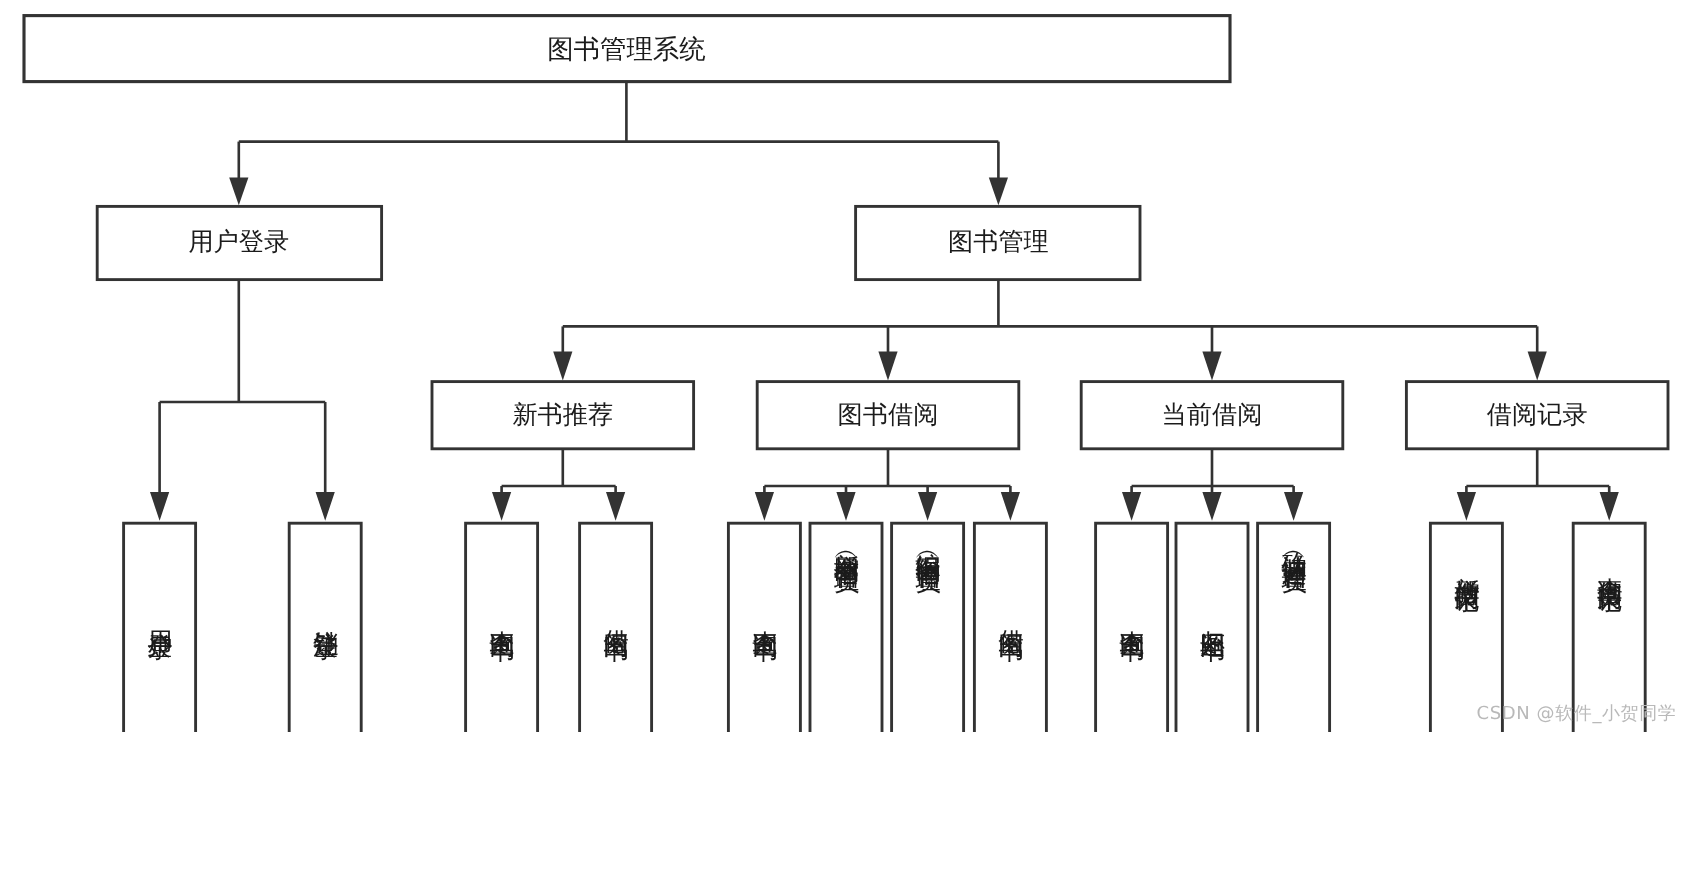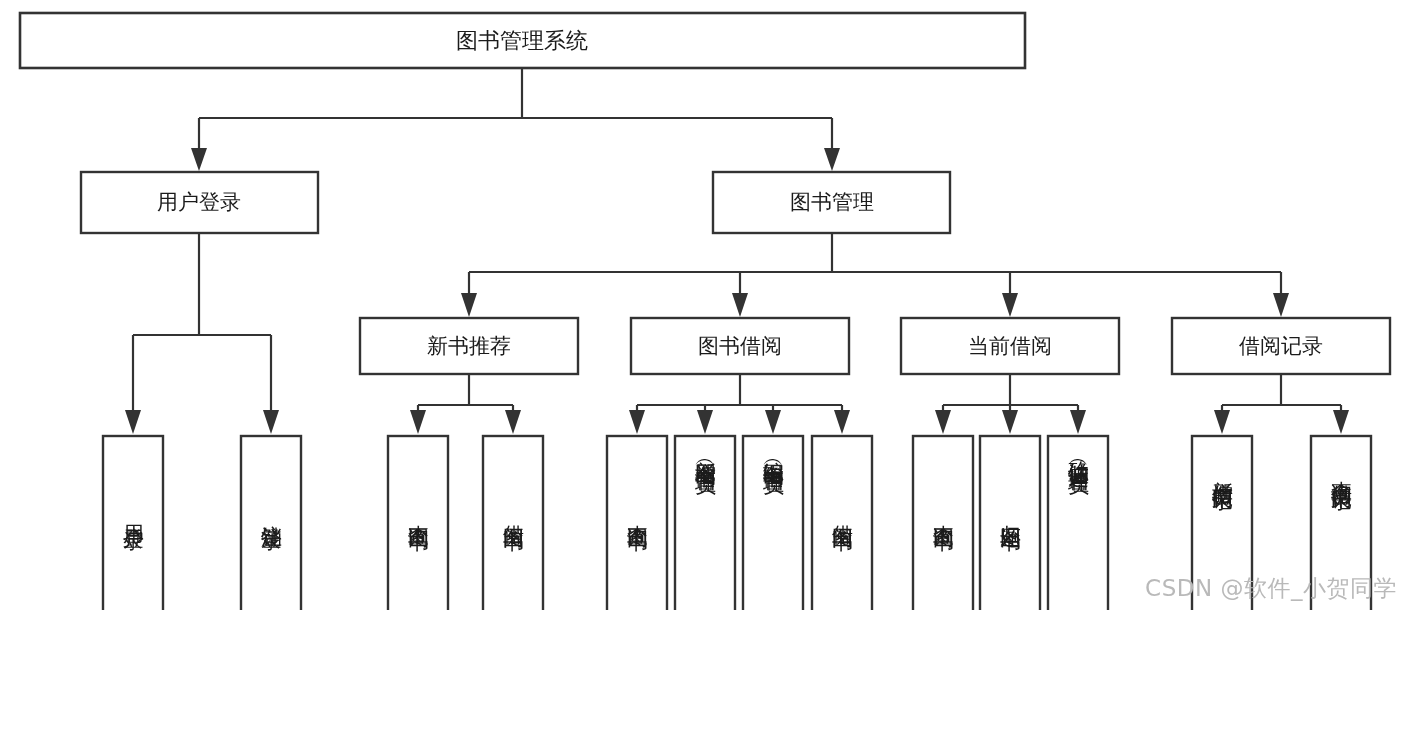--- a/index.html
+++ b/index.html
@@ -76,21 +76,21 @@
     line-height: 1;
     letter-spacing: 2px;
     color: #1b1b1b;
     white-space: nowrap;
   }
   .watermark {
     position: absolute;
     right: 8px;
     bottom: 6px;
     font-family: "DejaVu Sans", "Liberation Sans", sans-serif;
-    font-size: 23px;
+    font-size: 15px;
     color: #b9b9b9;
     letter-spacing: 0.5px;
     user-select: none;
   }
 </style>
 </head>
 <body>
 
 <div id="diagram-root">
 

